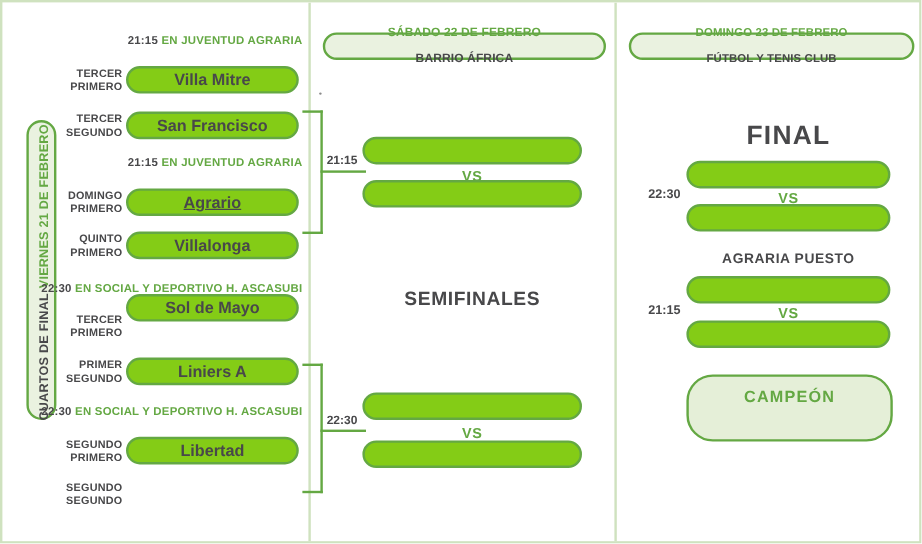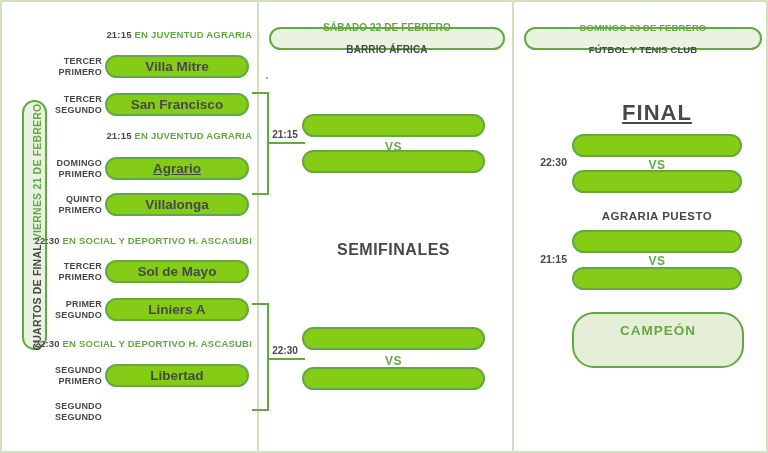--- a/index.html
+++ b/index.html
@@ -143,21 +143,21 @@
   <div class="seed" style="top:192px;">
     <span>QUINTO</span>
     <span>PRIMERO</span>
   </div>
   <div class="slot team-slot" style="top:191px;">Villalonga</div>
 
   <div class="seed" style="top:259px;">
     <span>TERCER</span>
     <span>PRIMERO</span>
   </div>
-  <div class="slot team-slot" style="top:258px;">Sol de Mayo</div>
+  <div class="slot team-slot" style="top:243px;">Sol de Mayo</div>
 
   <div class="seed" style="top:297px;">
     <span>PRIMER</span>
     <span>SEGUNDO</span>
   </div>
   <div class="slot team-slot" style="top:296px;">Liniers A</div>
 
   <div class="seed" style="top:363px;">
     <span>SEGUNDO</span>
     <span>PRIMERO</span>
@@ -200,21 +200,21 @@
   <div class="vs vs-semi" style="top:352px;">VS</div>
   <div class="slot semi-slot" style="top:365px;"></div>
 
   <div class="panel-bg" style="left:510px;width:258px;"></div>
 
   <div class="header-pill" style="left:522px;width:238px;font-size:9.5px;">
     <span class="date">DOMINGO 23 DE FEBRERO</span>&nbsp;
     <span class="venue-name">FÚTBOL Y TENIS CLUB</span>
   </div>
 
-  <div class="big-title" style="left:570px;width:170px;top:98px;font-size:22px;letter-spacing:1px;text-decoration:underline;">FINAL</div>
+  <div class="big-title" style="left:570px;width:170px;top:98px;font-size:22px;letter-spacing:1px;">FINAL</div>
 
   <div class="slot final-slot" style="top:132px;"></div>
   <div class="vs vs-final" style="top:156px;">VS</div>
   <div class="slot final-slot" style="top:168px;"></div>
   <div class="time-right" style="top:154px;">22:30</div>
 
   <div class="big-title" style="left:570px;width:170px;top:208px;font-size:11.5px;letter-spacing:.5px;">AGRARIA PUESTO</div>
 
   <div class="slot final-slot" style="top:228px;"></div>
   <div class="vs vs-final" style="top:252px;">VS</div>

